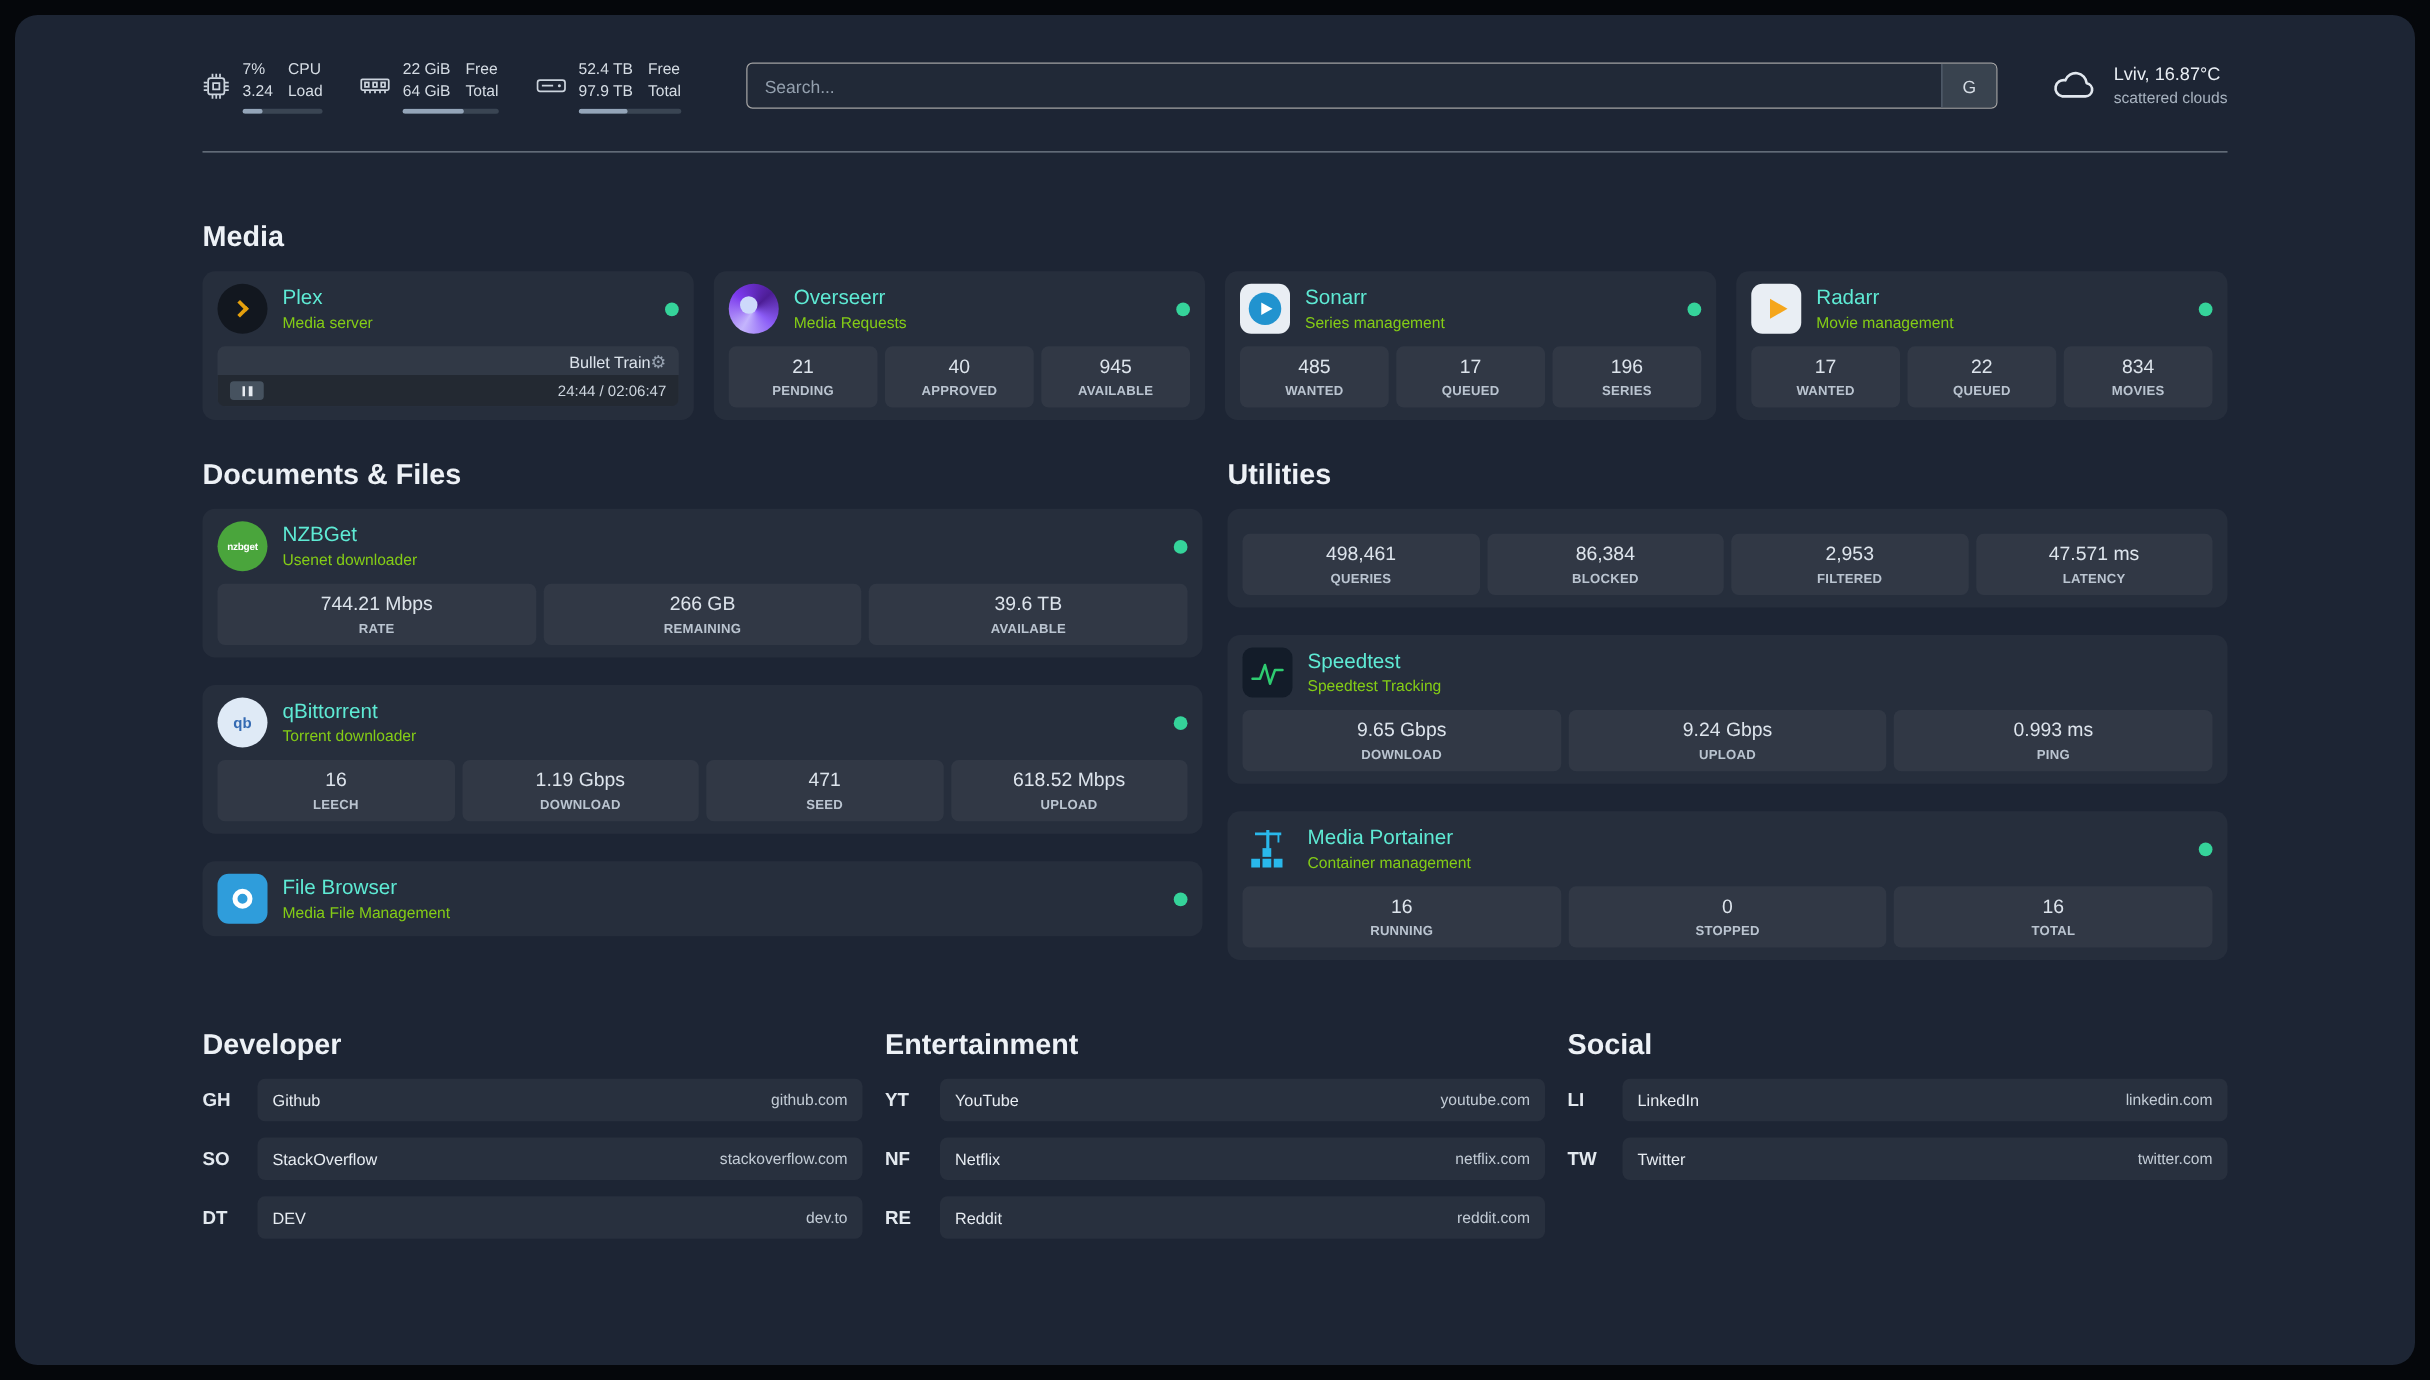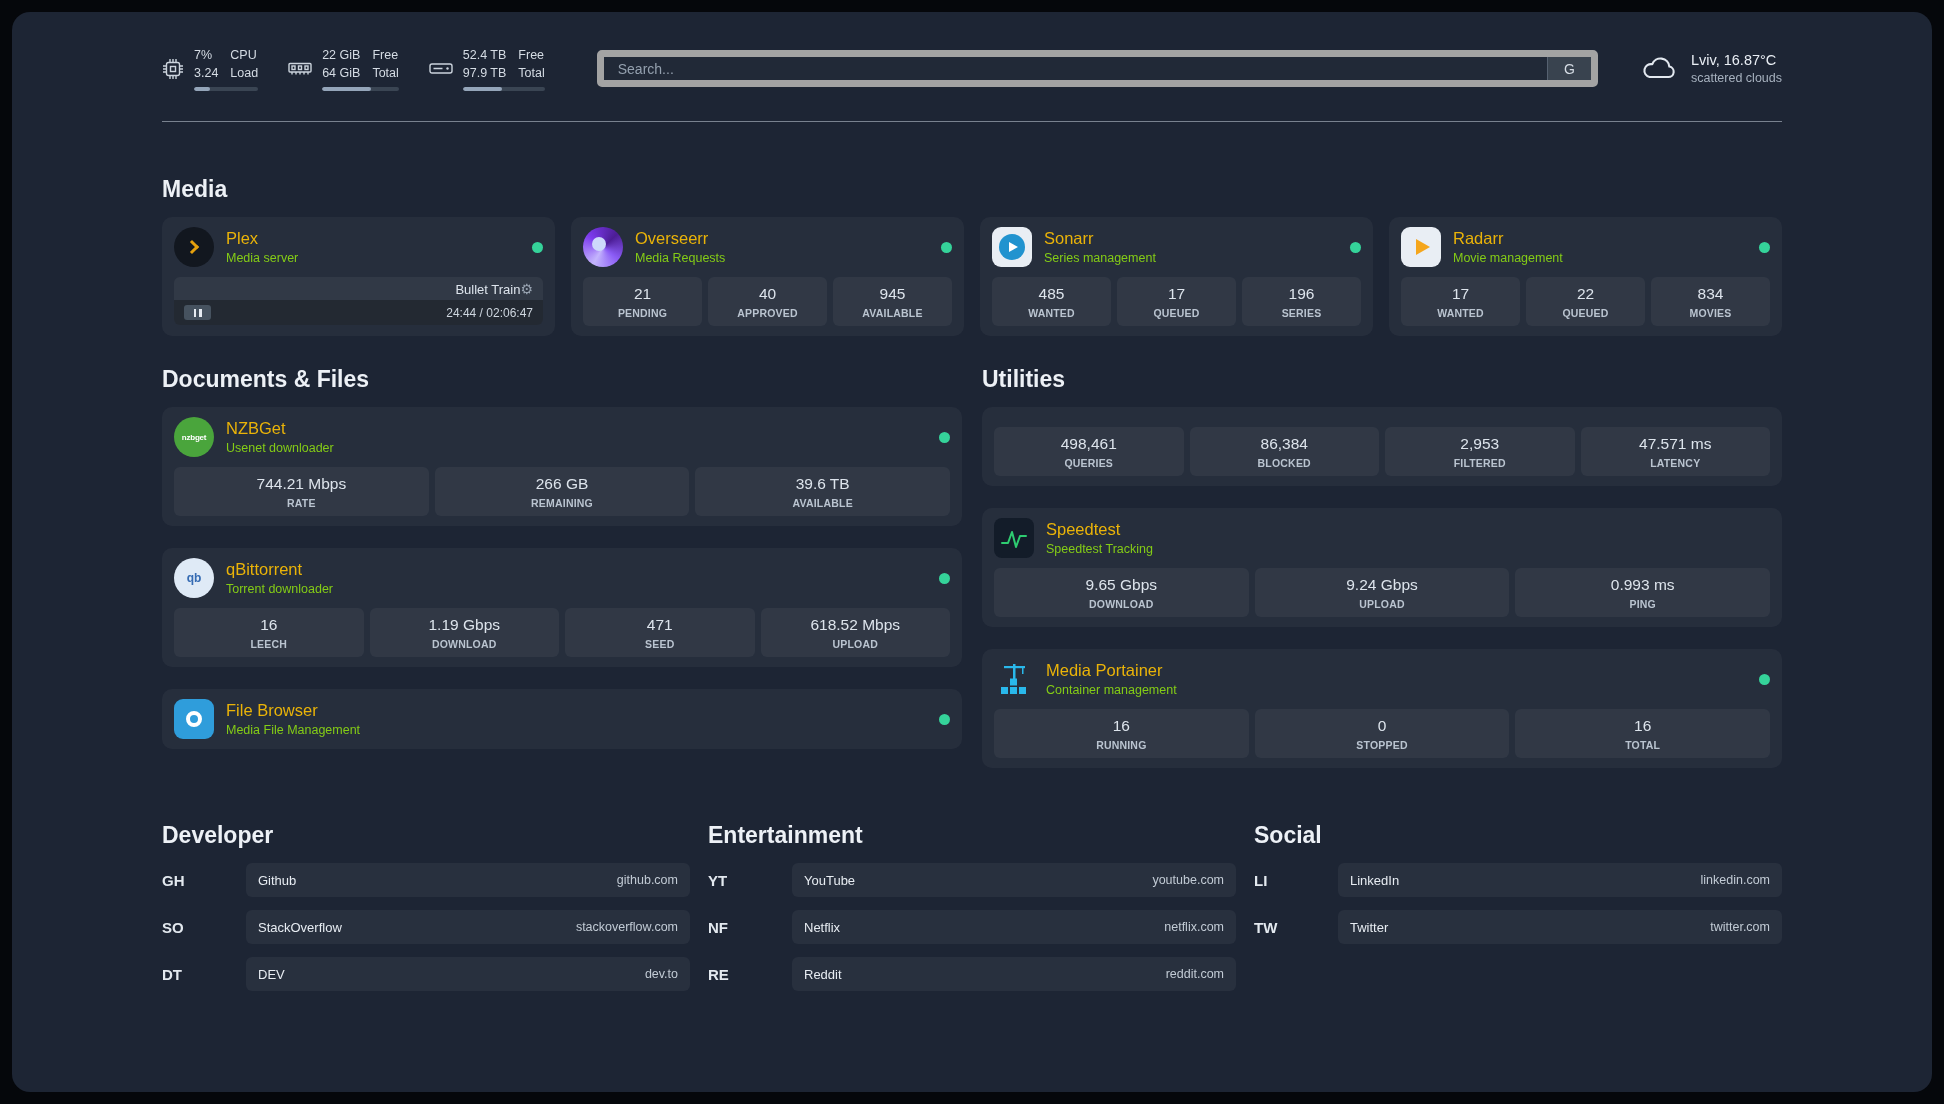--- a/index.html
+++ b/index.html
@@ -18,39 +18,39 @@
   
   .topbar { display: flex; align-items: center; }
   .resource { display: flex; align-items: center; gap: 10px; margin-right: 30px; }
   .res-body { display: flex; flex-direction: column; }
   .res-rows { display: flex; gap: 12px; }
   .res-col { display: flex; flex-direction: column; font-size: 12.5px; color: #d5dce4; line-height: 1.45; }
   .res-bar { height: 4px; background: #3a4553; border-radius: 2px; margin-top: 5px; width: 100%; overflow: hidden; }
   .res-bar i { display: block; height: 100%; background: #94a5b9; border-radius: 2px; }
   .res-icon { color: #ccd4dd; display: flex; align-items: center; }
 
-  .search { flex: 1; display: flex; margin: 0 42px 0 22px; border: 7px solid #a3a3a3; border-radius: 5px; overflow: hidden; background: rgba(255,255,255,.02); height: 37px; }
+  .search { flex: 1; display: flex; margin: 0 42px 0 22px; border: 1px solid #a3a3a3; border-radius: 5px; overflow: hidden; background: rgba(255,255,255,.02); height: 37px; }
   .search input { flex: 1; background: transparent; border: none; outline: none; color: #e2e8f0; padding: 0 14px; font-size: 14px; font-family: "Liberation Sans", sans-serif; }
   .search input::placeholder { color: #94a0ae; }
   .search-btn { width: 44px; background: #39434f; border: none; border-left: 1px solid #566170; color: #d5dce4; font-size: 14px; cursor: pointer; font-family: "Liberation Sans", sans-serif; }
 
   .weather { display: flex; align-items: center; gap: 13px; }
   .weather-main { font-size: 14.5px; color: #e9eef4; }
   .weather-sub { font-size: 12.5px; color: #a7b2bf; margin-top: 3px; }
 
   .divider { border: none; border-top: 1px solid rgba(213,223,233,.5); margin: 30px 0 0; }
 
   
   h2 { font-size: 23px; font-weight: 600; color: #edf1f6; margin: 0 0 14px; }
   .section-media { margin-top: 54px; }
   .media-grid { display: grid; grid-template-columns: repeat(4, 1fr); gap: 16px; }
 
   .card { background: rgba(255,255,255,.045); border-radius: 10px; padding: 10px 12px; }
   .card-head { display: flex; align-items: center; gap: 12px; }
-  .svc-name { font-size: 16.5px; color: #eab308; line-height: 1.2; }
+  .svc-name { font-size: 16.5px; color: #5eead4; line-height: 1.2; }
   .svc-desc { font-size: 12.5px; color: #84cc16; margin-top: 2px; }
   .status-dot { width: 11px; height: 11px; border-radius: 50%; background: #35d39a; margin-left: auto; flex-shrink: 0; }
 
   .stats { display: flex; gap: 6px; margin-top: 10px; }
   .stat { flex: 1; background: rgba(255,255,255,.05); border-radius: 6px; text-align: center; padding: 8px 4px 7px; }
   .stat .v { font-size: 15.5px; color: #dde4ec; }
   .stat .l { font-size: 10.5px; font-weight: 700; color: #bac4d0; margin-top: 4px; letter-spacing: .2px; }
 
   
   .player { margin-top: 10px; border-radius: 6px; overflow: hidden; background: rgba(255,255,255,.055); }
@@ -79,21 +79,21 @@
   .icon-nzbget { border-radius: 50%; background: #4aa53c; }
   .icon-nzbget span { font-size: 8px; font-weight: 700; color: #fff; letter-spacing: -.2px; }
   .icon-qb { border-radius: 50%; background: #dfeaf6; }
   .icon-qb span { font-size: 12px; font-weight: 700; color: #356bb3; }
   .icon-fb { background: #2f9ddb; }
   .icon-fb span { width: 16px; height: 16px; border: 4.5px solid #fff; border-radius: 50%; }
   .icon-speedtest { background: #131c29; border-radius: 8px; }
 
   
   .bookmarks { display: grid; grid-template-columns: 1fr 1fr 1fr; gap: 18px; margin-top: 54px; padding-bottom: 34px; }
-  .bm-row { display: flex; align-items: center; margin-bottom: 13px; gap: 40px; }
+  .bm-row { display: flex; align-items: center; margin-bottom: 13px; }
   .bm-abbr { width: 44px; font-size: 15px; font-weight: 600; color: #e3e9ef; flex-shrink: 0; }
   .bm-pill { flex: 1; height: 34px; background: rgba(255,255,255,.05); border-radius: 6px; display: flex; align-items: center; justify-content: space-between; padding: 0 12px; cursor: pointer; }
   .bm-name { font-size: 13px; color: #e7ecf2; }
   .bm-url { font-size: 12.5px; color: #c2cbd5; }
 </style>
 </head>
 <body>
 
 <div class="dashboard">
   <div class="content">

